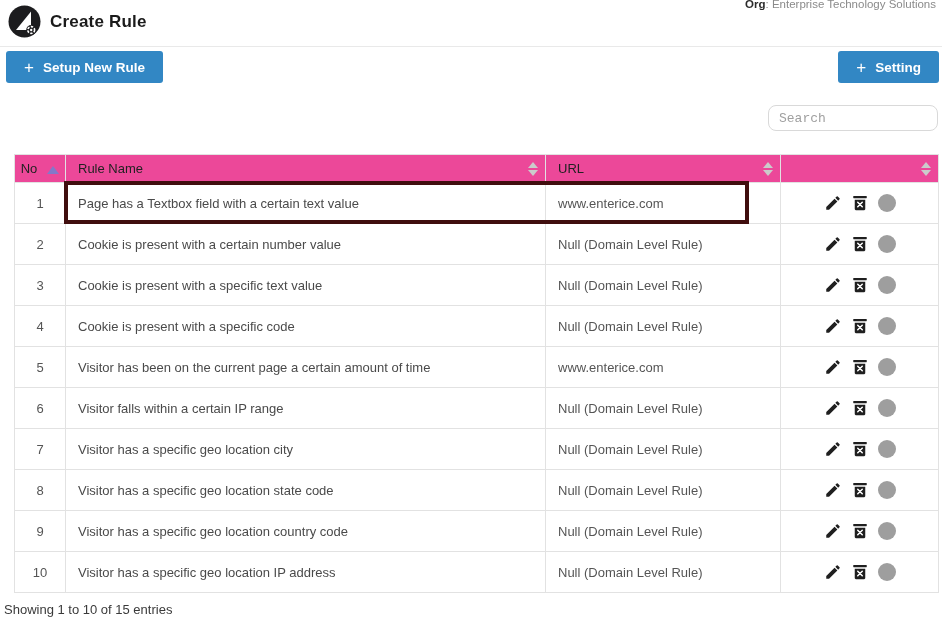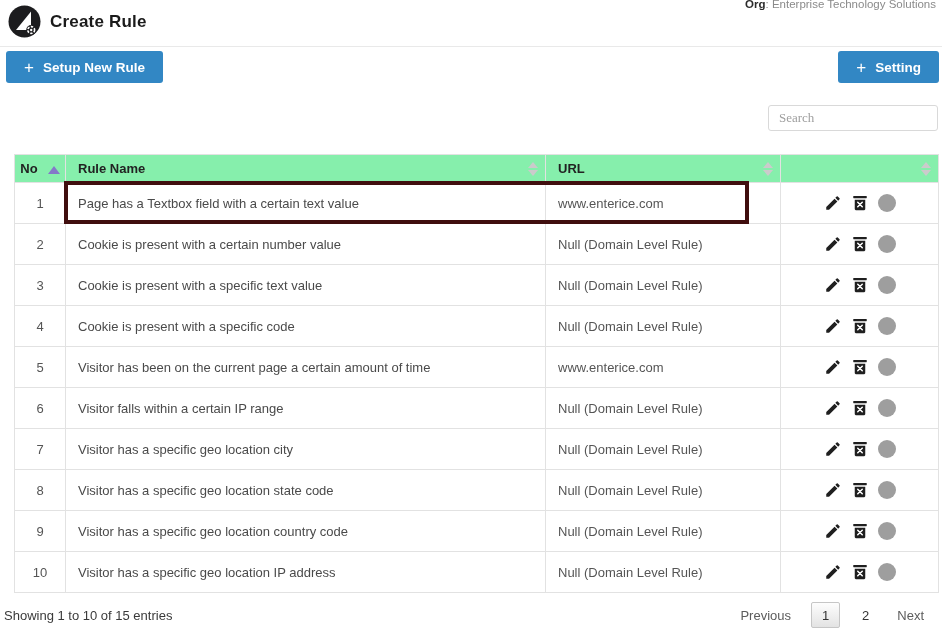--- a/index.html
+++ b/index.html
@@ -17,28 +17,28 @@
   .user-name { font-size: 15px; font-weight: bold; color: #1a1a1a; }
   .caret-down { width: 0; height: 0; border-left: 5px solid transparent; border-right: 5px solid transparent; border-top: 6px solid #2b2b2b; margin-left: 4px; }
 
   
   .toolbar { display: flex; justify-content: space-between; padding: 4px 3px 0 6px; }
   .btn-blue { background: #3287c4; color: #fff; border: none; border-radius: 3px; height: 32px; padding: 0 18px; font-size: 13.5px; font-weight: bold; font-family: "Liberation Sans", sans-serif; display: flex; align-items: center; gap: 9px; cursor: pointer; }
   .btn-blue .plus { font-size: 17px; font-weight: normal; line-height: 1; }
 
   
   .search-row { display: flex; justify-content: flex-end; padding-right: 4px; margin-top: 22px; }
-  .search-input { width: 170px; height: 26px; border: 1px solid #d9d9d9; border-radius: 3px; padding: 0 10px; font-size: 13px; color: #444; font-family: Liberation Serif, serif; outline: none; }
+  .search-input { width: 170px; height: 26px; border: 1px solid #d9d9d9; border-radius: 8px; padding: 0 10px; font-size: 13px; color: #444; font-family: Liberation Mono, monospace; outline: none; }
   .search-input::placeholder { color: #9f9f9f; }
 
   
   .table-wrap { position: relative; margin: 23px 4px 0 14px; width: 924px; }
   table { border-collapse: collapse; width: 924px; table-layout: fixed; font-size: 13px; }
   th, td { border: 1px solid #e2e2e2; }
-  thead th { background: #86efac; height: 28px; font-size: 13px; font-weight: bold; color: #222; text-align: left; padding: 0 4px; position: relative; }
+  thead th { background: #ec4899; height: 28px; font-size: 13px; font-weight: normal; color: #222; text-align: left; padding: 0 4px; position: relative; }
   th.col-no { width: 51px; text-align: center; }
   th.col-name { width: 480px; padding-left: 12px; }
   th.col-url { width: 235px; padding-left: 12px; margin-top: 12px; }
   th.col-actions { width: 158px; }
   tbody td { height: 41px; color: #4a4a4a; background: #fff; }
   td.cell-no { text-align: center; color: #555; }
   td.cell-name { padding: 0 12px; }
   td.cell-url { padding: 0 12px; color: #555; }
   td.cell-actions { }
   .actions-box { display: flex; align-items: center; justify-content: center; gap: 9px; }
@@ -362,19 +362,13 @@
       </div>
     </td>
   </tr>
 </tbody>
   </table>
   <div class="row-highlight"></div>
 </div>
 
 <div class="footer">
   <div class="showing">Showing 1 to 10 of 15 entries</div>
-  <div class="pager">
-    <span class="page-link">Previous</span>
-    <span class="page-current">1</span>
-    <span class="page-num">2</span>
-    <span class="page-link">Next</span>
-  </div>
 </div>
 
 </body></html>

